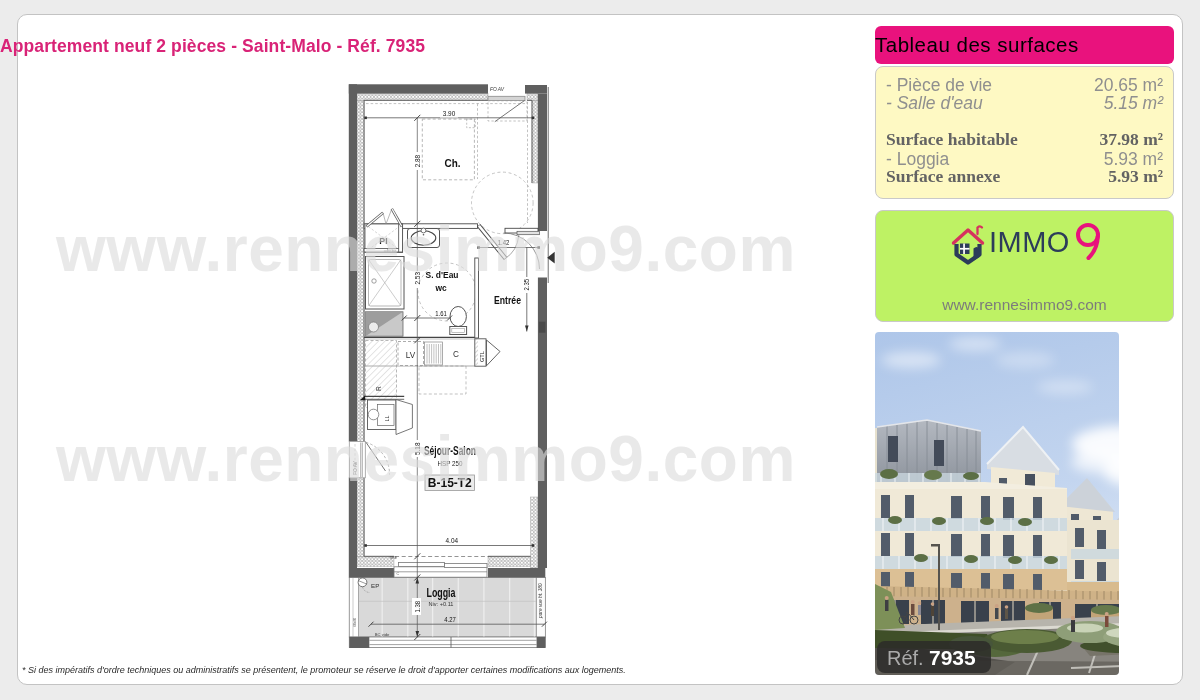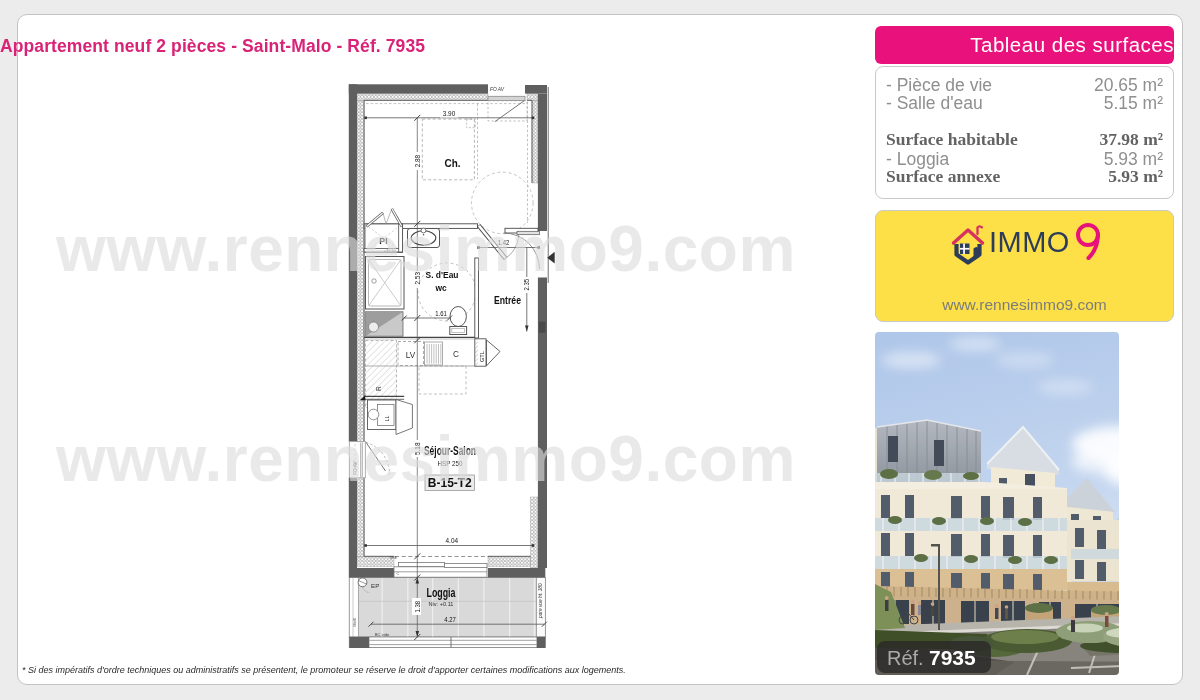--- a/index.html
+++ b/index.html
@@ -1,27 +1,27 @@
 <!DOCTYPE html>
 <html><head>
 <meta charset="utf-8">
 <style>
   html,body{margin:0;padding:0;}
   body{width:1200px;height:700px;background:#ececec;font-family:"Liberation Sans",sans-serif;position:relative;overflow:hidden;}
   .panel{position:absolute;left:17px;top:14px;width:1164px;height:669px;background:#fff;border:1px solid #c3c3c3;border-radius:10px;}
   .title{position:absolute;left:0px;top:36px;width:847px;font-size:17.5px;font-weight:bold;color:#d92377;letter-spacing:0.1px;}
   .wm{position:absolute;left:56px;font-size:64px;font-weight:bold;color:rgba(219,219,219,0.62);letter-spacing:0.5px;white-space:nowrap;z-index:5;}
   .hdr{position:absolute;left:875px;top:26px;width:299px;height:38px;background:#e9127d;border-radius:6px;z-index:2;
-       color:#ffffff;font-size:20.5px;text-align:right;line-height:38px;letter-spacing:0.5px;}
-  .tbl{position:absolute;left:875px;top:66px;width:297px;height:131px;background:#ffffff;border:1px solid #c9c9c9;border-radius:8px;z-index:2;font-size:17.5px;color:#8f8f8f;}
+       color:#000000;font-size:20.5px;text-align:left;line-height:38px;letter-spacing:0.5px;}
+  .tbl{position:absolute;left:875px;top:66px;width:297px;height:131px;background:#fef9c3;border:1px solid #c9c9c9;border-radius:8px;z-index:2;font-size:17.5px;color:#8f8f8f;}
   .tbl .row{position:absolute;left:10px;right:10px;height:18px;}
   .tbl .row .l{float:left;}
   .tbl .row .r{float:right;margin-left:44px;}
   .tbl .b{color:#636363;font-weight:bold;font-family:Liberation Serif, serif;}
-  .logo{position:absolute;left:875px;top:210px;width:297px;height:110px;background:#fde047;border:1px solid #c9c9c9;border-radius:8px;z-index:2;}
+  .logo{position:absolute;left:875px;top:210px;width:297px;height:110px;background:#bef264;border:1px solid #c9c9c9;border-radius:8px;z-index:2;}
   .phone{position:absolute;left:0;top:56px;width:297px;text-align:center;font-size:27px;font-weight:bold;color:#e8127d;letter-spacing:1.5px;}
   .site{position:absolute;left:0;top:85px;width:297px;text-align:center;font-size:15.5px;color:#7c7c7c;}
   .photo{position:absolute;left:875px;top:332px;width:244px;height:343px;border-radius:4px;overflow:hidden;z-index:2;}
   .foot{position:absolute;left:22px;top:665px;font-size:9px;color:#2a2a2a;z-index:6;font-style:italic;}
 </style>
 </head>
 <body>
 
 <div class="panel"></div>
 
@@ -315,21 +315,21 @@
 
 <div class="hdr">Tableau des surfaces</div>
 
 <div class="tbl">
 
   <div class="row" style="top:7.5px;">
       <span class="l">- Pièce de vie</span>
       <span class="r">20.65 m²</span>
     </div>
 
-  <div class="row" style="top:25.5px;">
+  <div class="row" style="top:25.5px;font-style:italic;">
       <span class="l">- Salle d'eau</span>
       <span class="r">5.15 m²</span>
     </div>
 
 
   <div class="row b" style="top:62px;">
       <span class="l">Surface habitable</span>
       <span class="r">37.98 m²</span>
     </div>
 

